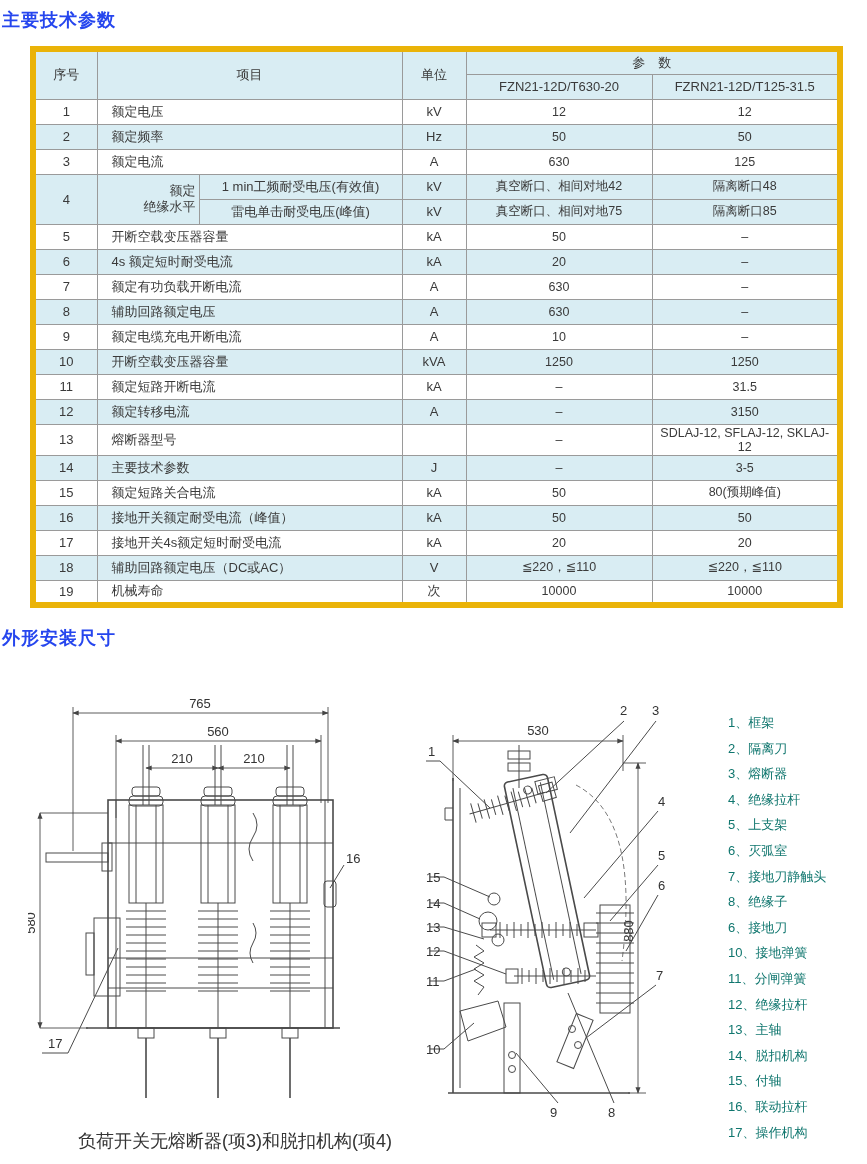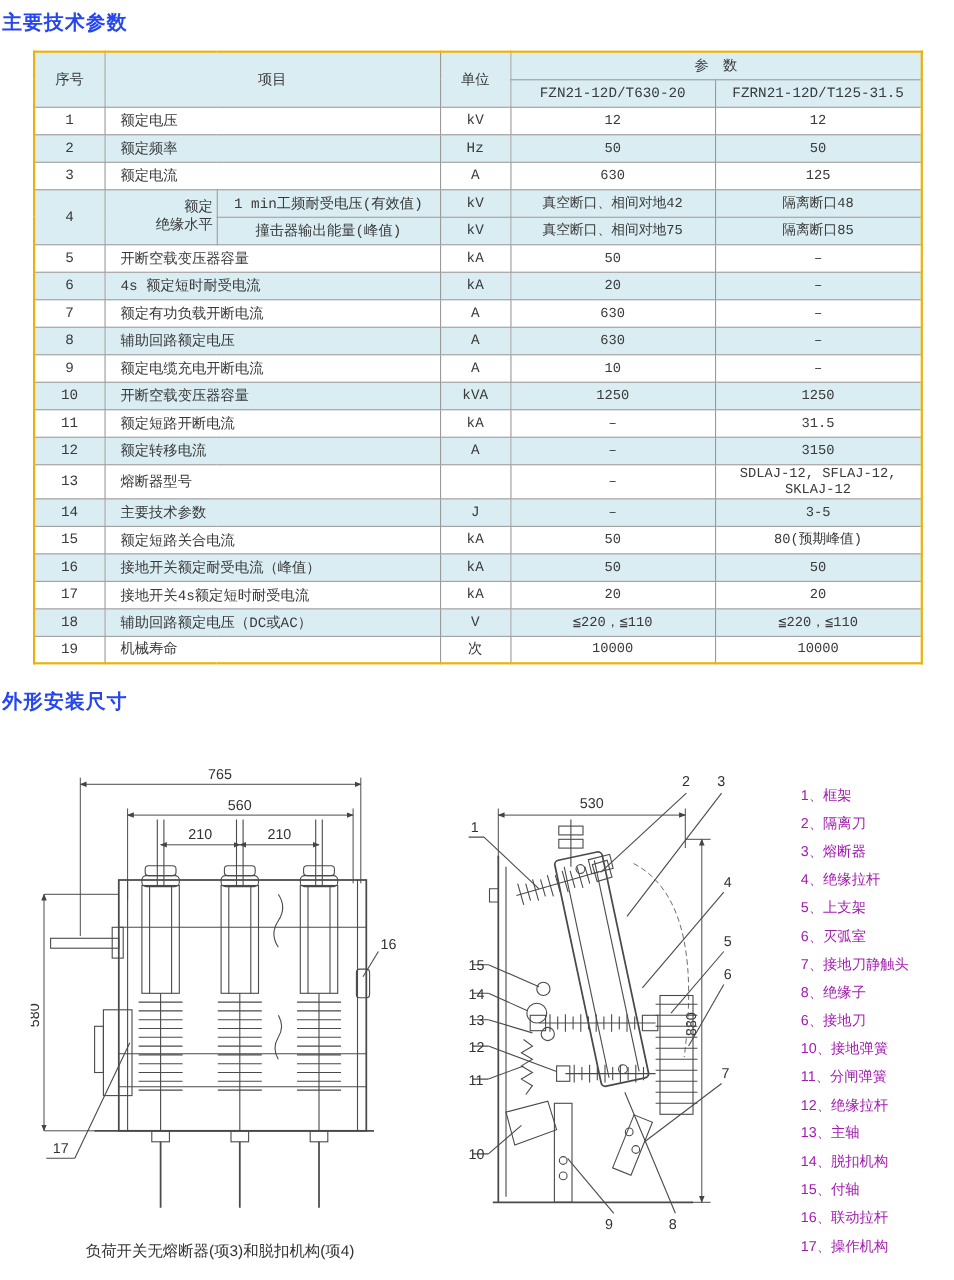--- a/index.html
+++ b/index.html
@@ -11,21 +11,21 @@
   .sec-title {
     position:absolute; left:2px; font-size:18px; font-weight:bold;
     color:#2646ee; letter-spacing:1px;
   }
   #title1 { top:8px; }
   #title2 { top:615px;margin-top:11px; }
 
   
   #tbl-wrap { position:absolute; left:30px; top:46px; width:807px; }
   table { border-collapse:collapse; width:807px; table-layout:fixed;
-          border:2px solid #eab308;font-family:Liberation Mono, monospace; }
+          border:6px solid #eab308; }
   th, td {
     border:1px solid #9a9a9a; height:25px; text-align:center;
     font-size:13px; font-weight:normal; color:#3a3a3a; vertical-align:middle;
     padding:1px 3px; overflow:hidden;
   }
   thead th { background:#d9edf3; }
   td.shade { background:#d9edf3; }
   td.item { text-align:left; padding-left:14px; }
   td.itemc { text-align:right; white-space:pre-line; line-height:1.25; }
   td.val { font-size:12.5px; }
@@ -35,23 +35,23 @@
   #front-view { position:absolute; left:28px; top:693px; }
   #side-view  { position:absolute; left:418px; top:693px; }
   svg text { font-family:"Liberation Sans", sans-serif; font-size:13px; fill:#333; }
   svg .ln  { stroke:#4a4a4a; stroke-width:1; fill:none; }
   svg .ln2 { stroke:#4a4a4a; stroke-width:1.6; fill:none; }
   svg .dim { stroke:#4a4a4a; stroke-width:0.9; fill:none; }
   svg .dash{ stroke:#6a6a6a; stroke-width:0.9; fill:none; stroke-dasharray:5 3; }
 
   
   #legend { position:absolute; left:728px; top:710px; width:136px; }
-  #legend div { font-size:13px; line-height:25.6px; color:#a21caf; white-space:nowrap; }
-
-  #caption { position:absolute; left:78px; top:1129px; font-size:14px; color:#333; }
+  #legend div { font-size:13px; line-height:25.6px; color:#0f766e; white-space:nowrap; }
+
+  #caption { position:absolute; left:78px; top:1129px; font-size:18px; color:#333; }
 </style>
 </head>
 <body>
 
 <div id="page">
 
   <div id="title1" class="sec-title">主要技术参数</div>
 
   <div id="tbl-wrap">
     <table>
@@ -100,21 +100,21 @@
           <tr>
             <td class="c shade" rowspan="2">4</td>
             <td class="itemc shade" rowspan="2">额定
 绝缘水平</td>
             <td class="shade">1 min工频耐受电压(有效值)</td>
             <td class="shade">kV</td>
             <td class="val shade">真空断口、相间对地42</td>
             <td class="val shade">隔离断口48</td>
           </tr>
           <tr>
-            <td class="shade">撞击器输出能量(峰值)</td>
+            <td class="shade">雷电单击耐受电压(峰值)</td>
             <td class="shade">kV</td>
             <td class="val shade">真空断口、相间对地75</td>
             <td class="val shade">隔离断口85</td>
           </tr>
           <tr>
             <td>5</td>
             <td class="item" colspan="2">开断空载变压器容量</td>
             <td>kA</td>
             <td class="val">50</td>
             <td class="val">–</td>

